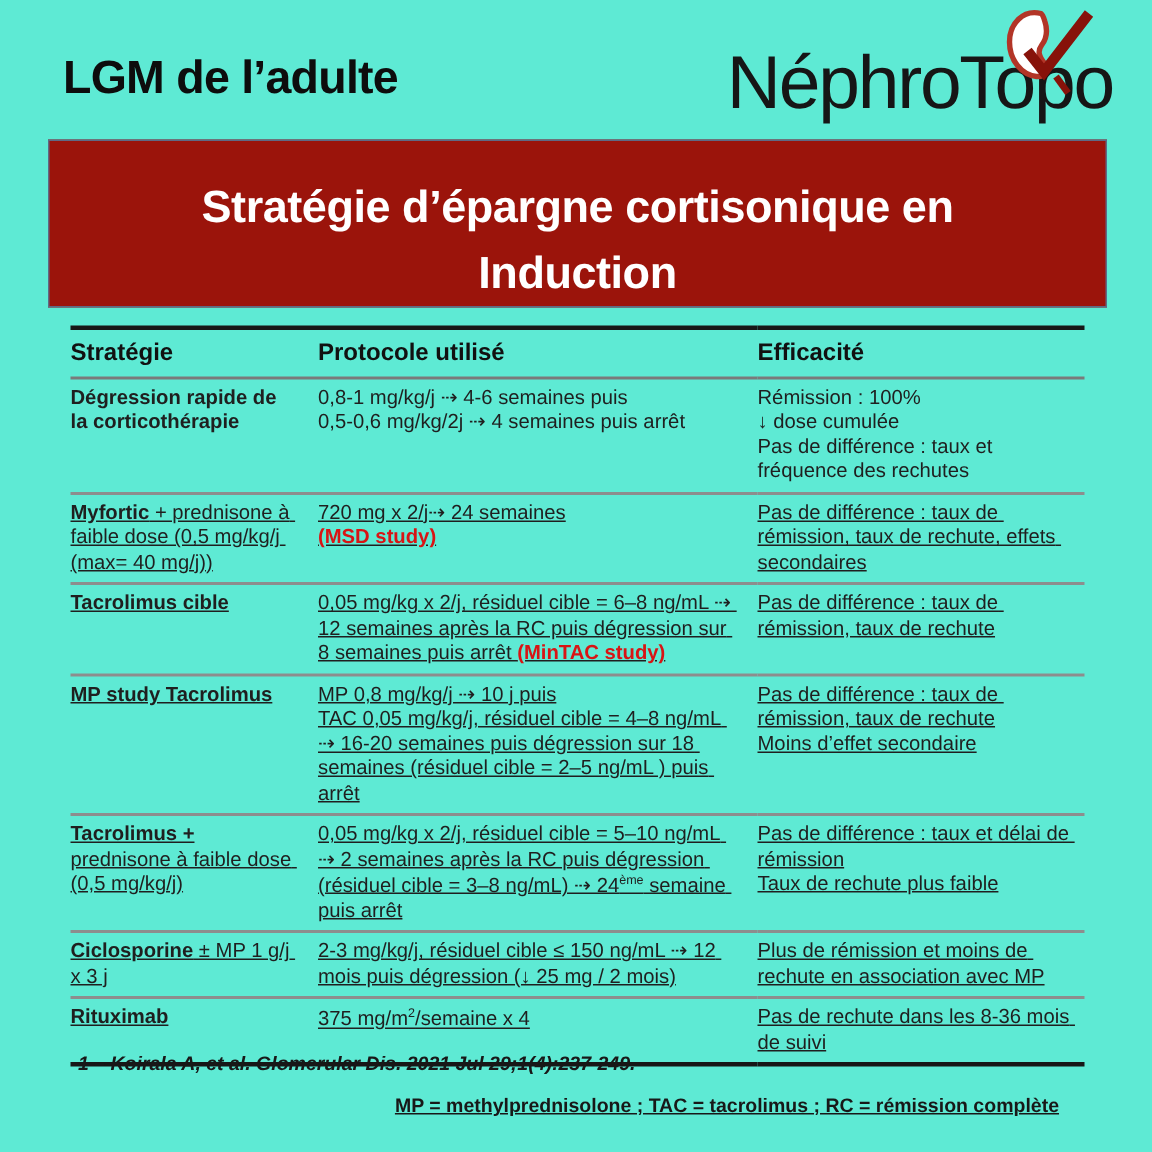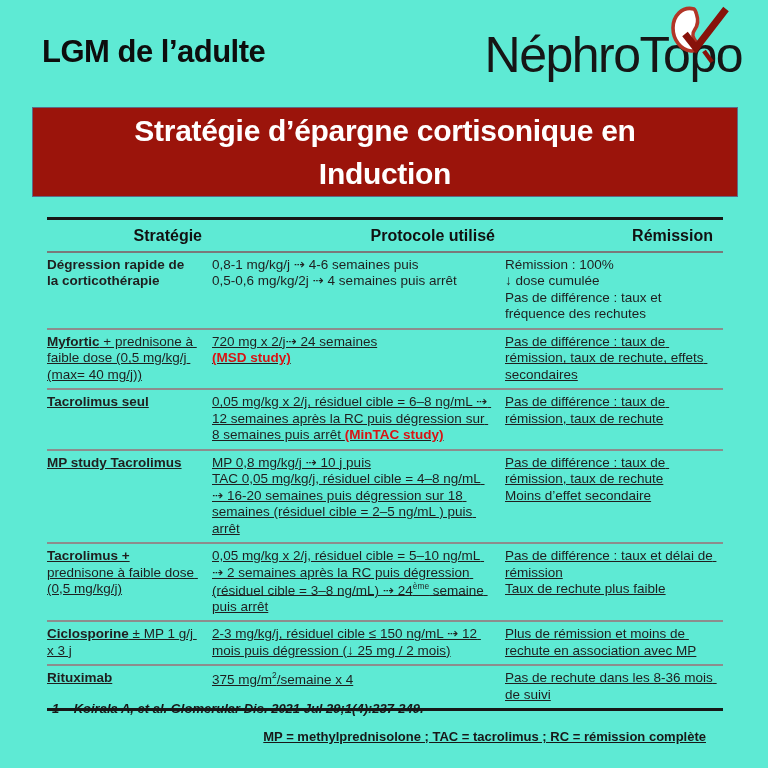--- a/index.html
+++ b/index.html
@@ -16,37 +16,37 @@
     font-family:"Liberation Sans","DejaVu Sans",sans-serif;color:#1a1a1a;
   }
   .page-title{
     position:absolute;left:42px;top:34px;
     font-size:31px;font-weight:700;color:#0d0d0d;letter-spacing:-0.5px;
   }
   .logo{position:absolute;top:30px;right:26px;text-align:center;}
   .logo-text{font-size:50px;letter-spacing:-1.5px;color:#161616;line-height:1;}
   .logo-kidney{position:absolute;top:-26px;right:8px;width:66px;height:60px;}
   .banner{
-    position:absolute;left:32px;top:107px;width:706px;height:90px;
+    position:absolute;left:32px;top:93px;width:706px;height:112px;
     background:var(--banner-bg);border:1px solid var(--banner-border);
-    display:flex;align-items:center;justify-content:center;
+    display:flex;align-items:flex-end;justify-content:center;
   }
   .banner-title{
     color:#ffffff;font-weight:700;font-size:30px;line-height:1.45;
     text-align:center;max-width:580px;letter-spacing:-0.3px;
   }
   .table-area{position:absolute;left:47px;top:217px;width:676px;}
   table{
     width:100%;border-collapse:collapse;table-layout:fixed;
     border-top:3px solid var(--table-border);
     border-bottom:3px solid var(--table-border);
   }
   col.c1{width:165px;} col.c2{width:293px;} col.c3{width:218px;}
   thead th{
-    text-align:right;font-size:16px;font-weight:700;color:#111;
+    text-align:left;font-size:16px;font-weight:700;color:#111;
     padding:7px 10px 6px 0;border-bottom:2px solid #7a7a7a;
   }
   tbody td{
     font-size:13.5px;line-height:1.22;color:#1f1f1f;
     padding:4px 14px 5px 0;vertical-align:top;white-space:pre-wrap;
   }
   tbody td:last-child{padding-right:2px;}
   tbody tr + tr td{border-top:2px solid var(--row-divider);text-decoration:underline;}
   .b{font-weight:700;}
   .red{color:var(--study-red);font-weight:700;}
@@ -84,40 +84,40 @@
     <table>
       <colgroup>
           <col class="c1">
           <col class="c2">
           <col class="c3">
         </colgroup>
       <thead>
         <tr>
           <th>Stratégie</th>
           <th>Protocole utilisé</th>
-          <th>Rémission</th>
+          <th>Efficacité</th>
         </tr>
       </thead>
       <tbody>
           <tr>
             <td><span class="b">Dégression rapide de la corticothérapie</span></td>
             <td><span>0,8-1 mg/kg/j ⇢ 4-6 semaines puis
 0,5-0,6 mg/kg/2j ⇢ 4 semaines puis arrêt</span></td>
             <td><span>Rémission : 100%
 ↓ dose cumulée
 Pas de différence : taux et fréquence des rechutes</span></td>
           </tr>
           <tr>
             <td><span class="b">Myfortic</span><span> + prednisone à faible dose (0,5 mg/kg/j (max= 40 mg/j))</span></td>
             <td><span>720 mg x 2/j⇢ 24 semaines
 </span><span class="b red">(MSD study)</span></td>
             <td><span>Pas de différence : taux de rémission, taux de rechute, effets secondaires</span></td>
           </tr>
           <tr>
-            <td><span class="b">Tacrolimus seul</span></td>
+            <td><span class="b">Tacrolimus cible</span></td>
             <td><span>0,05 mg/kg x 2/j, résiduel cible = 6–8 ng/mL ⇢ 12 semaines après la RC puis dégression sur 8 semaines puis arrêt </span><span class="b red">(MinTAC study)</span></td>
             <td><span>Pas de différence : taux de rémission, taux de rechute</span></td>
           </tr>
           <tr>
             <td><span class="b">MP study Tacrolimus</span></td>
             <td><span>MP 0,8 mg/kg/j ⇢ 10 j puis
 TAC 0,05 mg/kg/j, résiduel cible = 4–8 ng/mL ⇢ 16-20 semaines puis dégression sur 18 semaines (résiduel cible = 2–5 ng/mL ) puis arrêt</span></td>
             <td><span>Pas de différence : taux de rémission, taux de rechute
 Moins d’effet secondaire</span></td>
           </tr>

